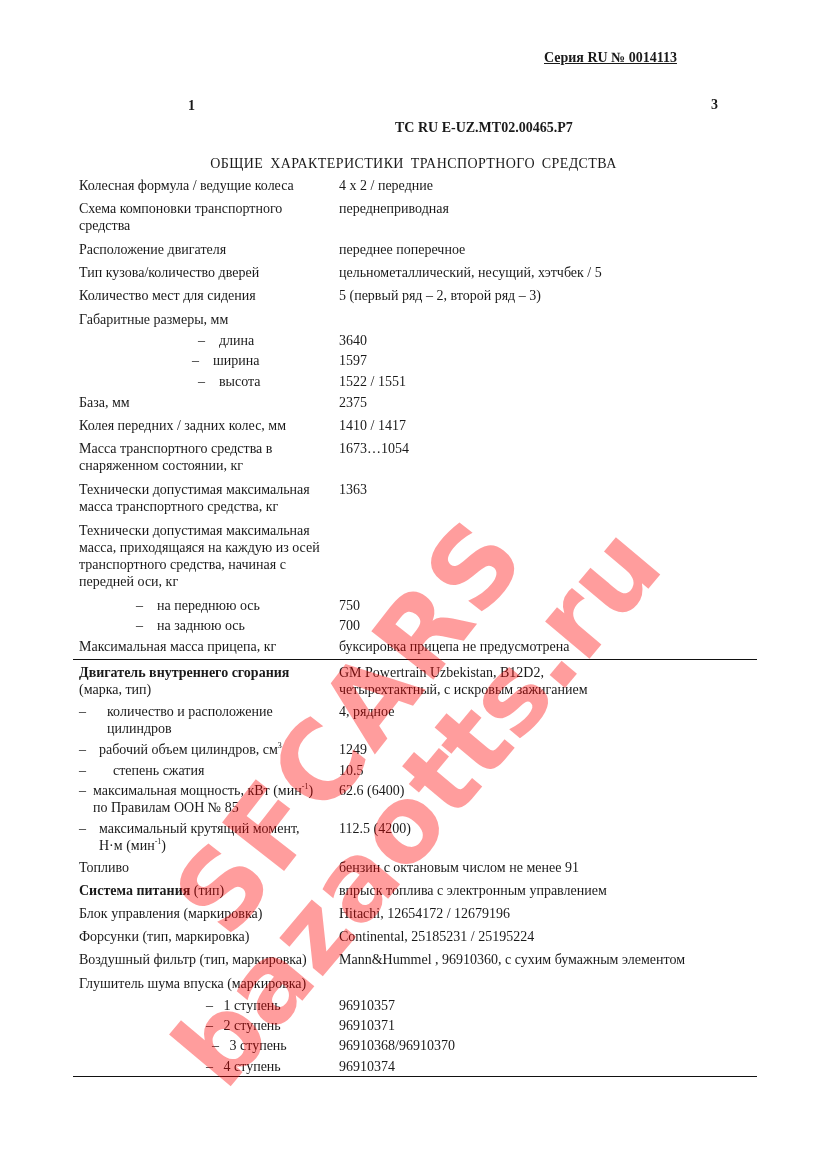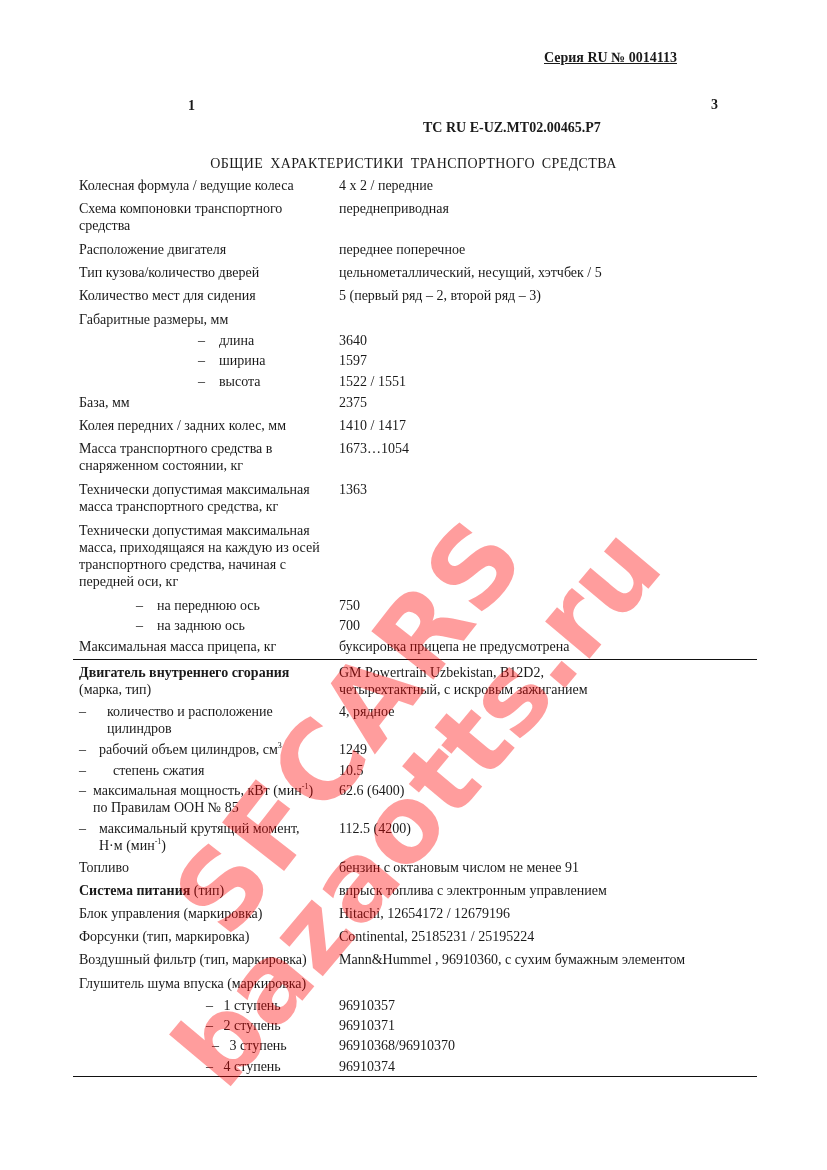--- a/index.html
+++ b/index.html
@@ -3,21 +3,21 @@
 <meta charset="utf-8">
 <style>
   html, body { margin:0; padding:0; background:#ffffff; }
   body { width:827px; height:1170px; position:relative; overflow:hidden;
          font-family:"Liberation Serif", "DejaVu Serif", serif; color:#1a1a1a; }
   .abs { position:absolute; }
   .hdr { font-weight:bold; font-size:14px; }
   #series { left:544px; top:50px;text-decoration:underline; }
   #pnum-left { left:188px; top:98px; }
   #pnum-right { left:711px; top:97px; }
-  #doc-code { left:395px; top:120px;margin-left:28px; }
+  #doc-code { left:395px; top:120px; }
   #title { left:0; width:827px; top:156px; text-align:center; font-weight:normal;
            font-size:14px; letter-spacing:0.4px; word-spacing:3px; }
 
   .row { position:absolute; font-size:14px; line-height:17px; }
   .lab { position:absolute; left:79px; width:255px;font-family:Liberation Serif, serif; }
   .val { position:absolute; left:339px; width:420px; }
   .b { font-weight:bold; }
   sup { font-size:8px; vertical-align:super; line-height:0; }
 
   .rule { position:absolute; left:73px; width:684px; height:1px; background:#111; }
@@ -57,21 +57,21 @@
   <span class="val">5  (первый ряд – 2, второй ряд – 3)</span>
 </div>
 <div class="row" style="top:311px">
   <span class="lab">Габаритные размеры, мм</span>
 </div>
 <div class="row" style="top:332px">
   <span class="lab" style="left:198px;white-space:pre">–    длина</span>
   <span class="val">3640</span>
 </div>
 <div class="row" style="top:352px">
-  <span class="lab" style="left:198px;white-space:pre">–    ширина</span>
+  <span class="lab" style="left:192px;white-space:pre">–    ширина</span>
   <span class="val">1597</span>
 </div>
 <div class="row" style="top:373px">
   <span class="lab" style="left:198px;white-space:pre">–    высота</span>
   <span class="val">1522 / 1551</span>
 </div>
 <div class="row" style="top:394px">
   <span class="lab">База, мм</span>
   <span class="val">2375</span>
 </div>

